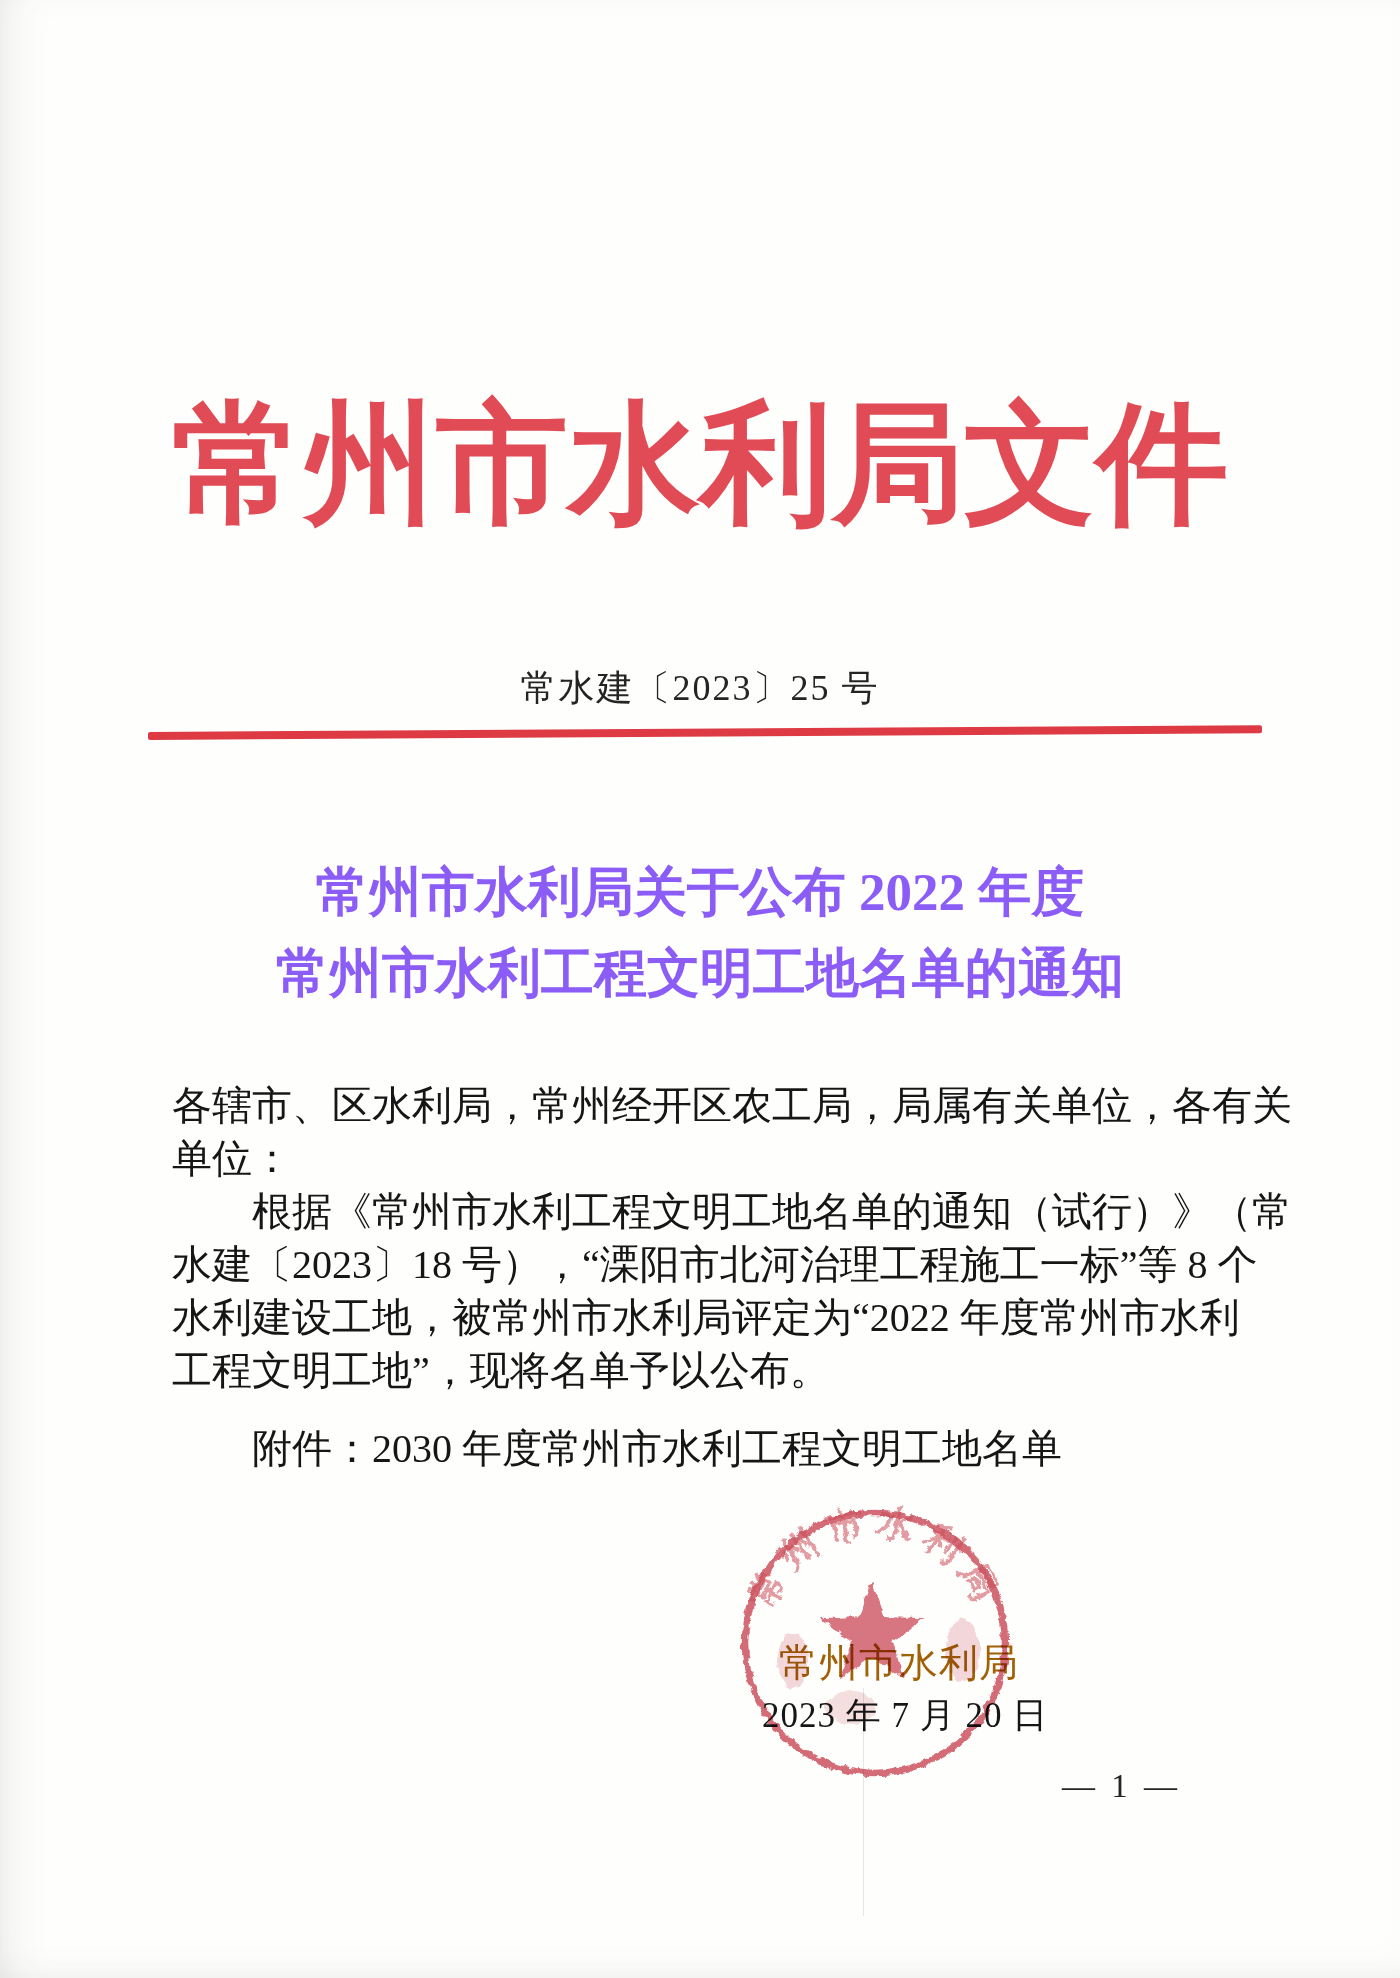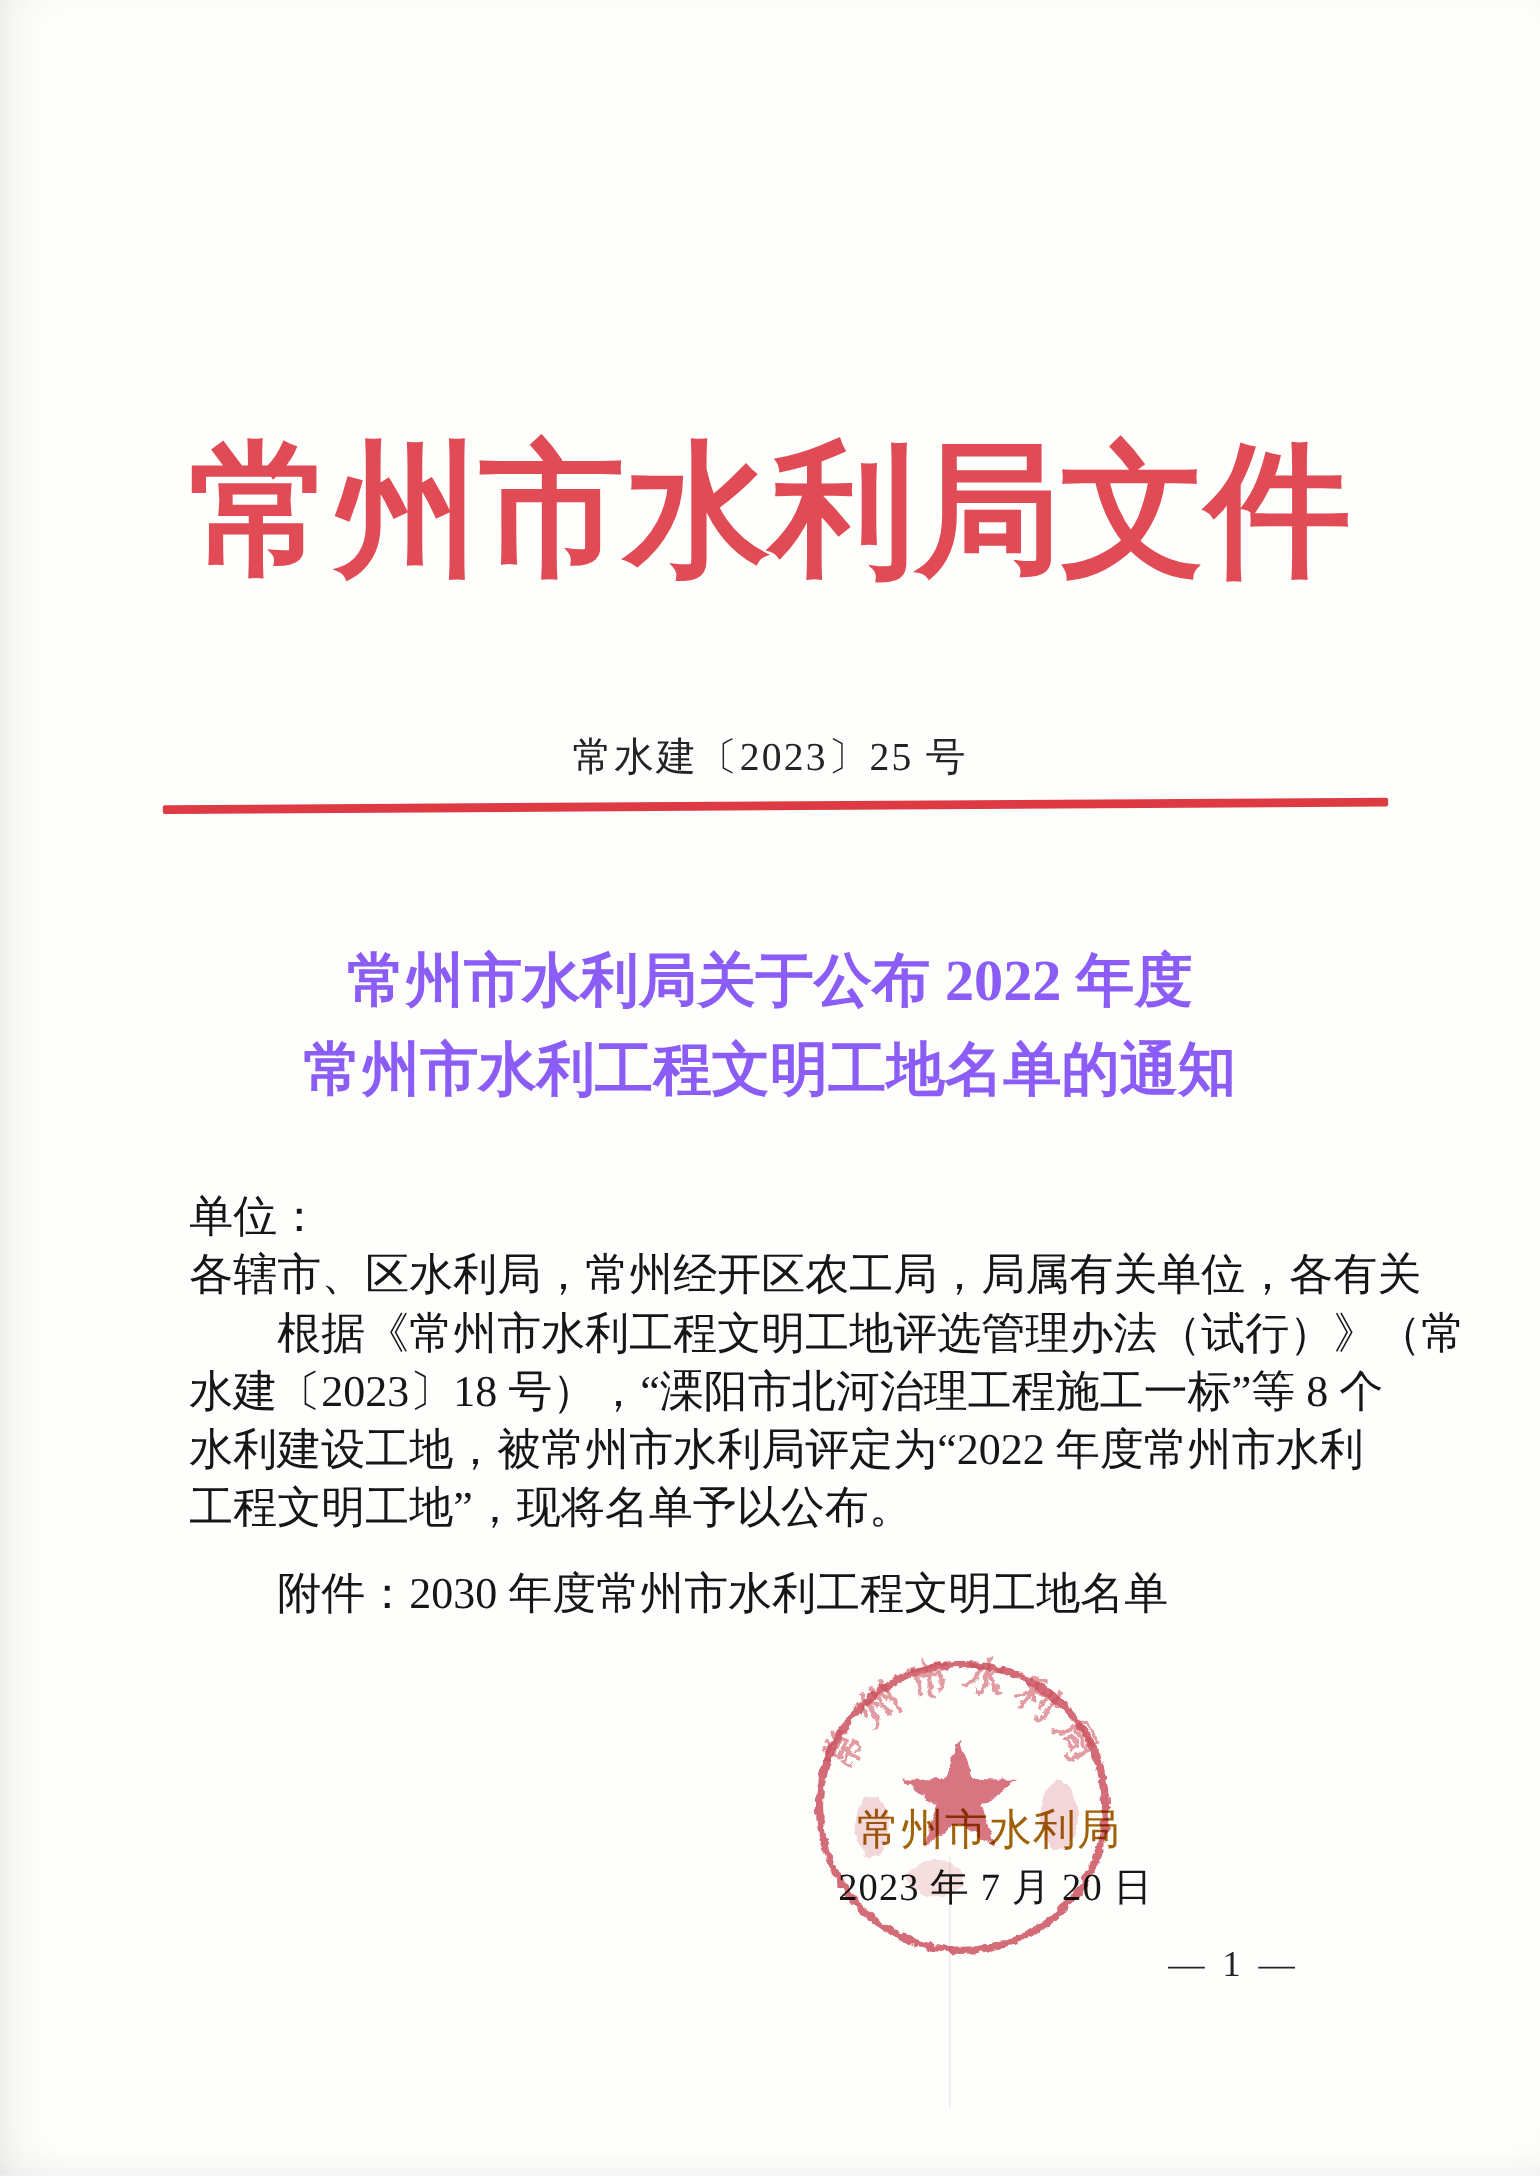--- a/index.html
+++ b/index.html
@@ -94,23 +94,23 @@
   <div class="doc-number">常水建〔2023〕25 号</div>
 
   <div class="red-rule"></div>
 
   <div class="doc-title">
     <div>常州市水利局关于公布 2022 年度</div>
     <div>常州市水利工程文明工地名单的通知</div>
   </div>
 
   <div class="body-block">
+    <div class="body-line">各辖市、区水利局，常州经开区农工局，局属有关单位，各有关</div>
     <div class="body-line">单位：</div>
-    <div class="body-line">各辖市、区水利局，常州经开区农工局，局属有关单位，各有关</div>
-    <div class="body-line indent">根据《常州市水利工程文明工地评选管理办法（试行）》（常</div>
+    <div class="body-line indent">根据《常州市水利工程文明工地名单的通知（试行）》（常</div>
     <div class="body-line">水建〔2023〕18 号），“溧阳市北河治理工程施工一标”等 8 个</div>
     <div class="body-line">水利建设工地，被常州市水利局评定为“2022 年度常州市水利</div>
     <div class="body-line">工程文明工地”，现将名单予以公布。</div>
   </div>
 
   <div class="attachment">附件：2030 年度常州市水利工程文明工地名单</div>
 
   <div class="sig-org">常州市水利局</div>
 
   <div class="sig-date">2023 年 7 月 20 日</div>

